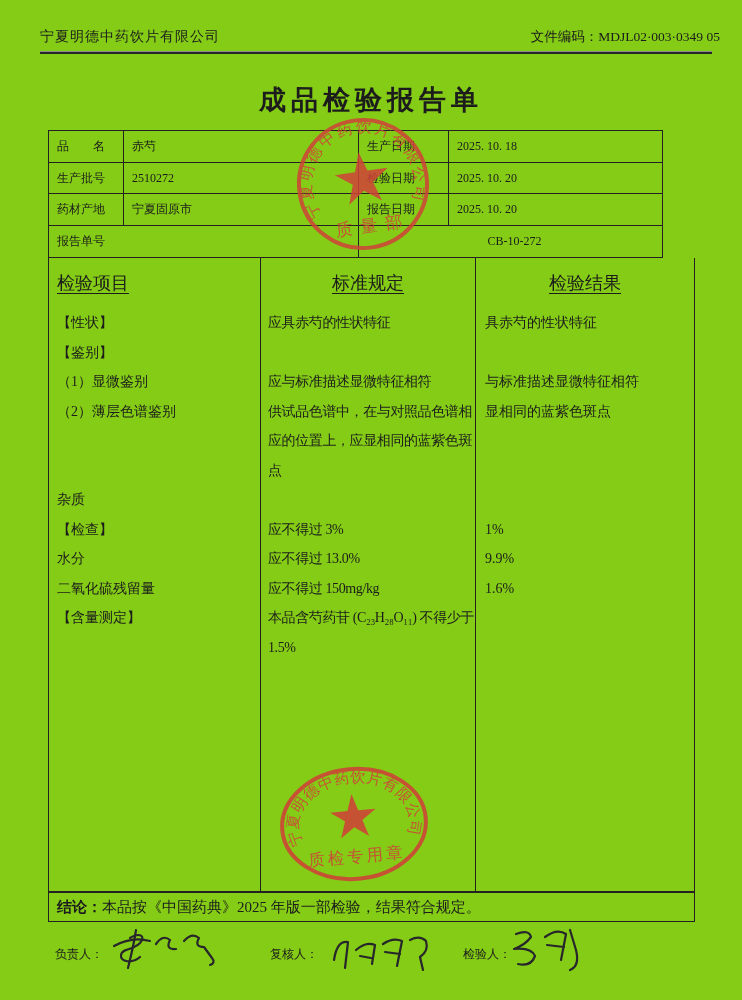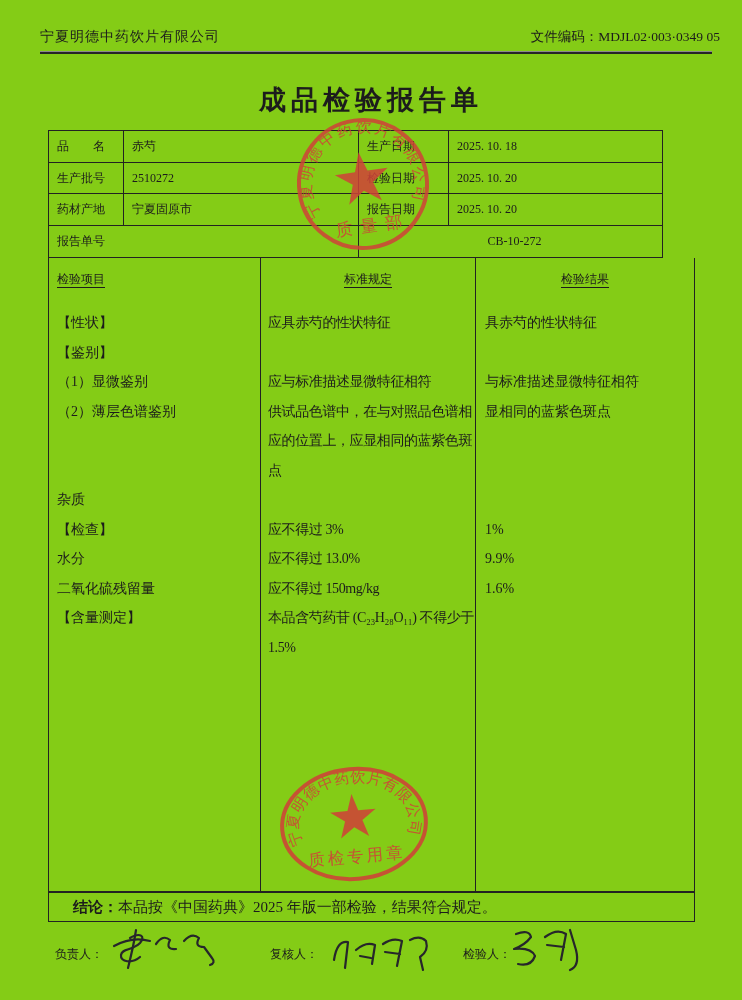--- a/index.html
+++ b/index.html
@@ -30,34 +30,34 @@
   .info .cell.span2l { grid-column:1 / 3; }
   .info .cell.span2r { grid-column:3 / 5;text-align:center; }
 
   
   .main { position:absolute; left:48px; top:258px; width:647px; height:634px;
           border:1px solid #222; border-top:none; display:flex; z-index:1; }
   .mcol { height:100%; }
   .mcol.c1 { width:212px; border-right:1px solid #222; }
   .mcol.c2 { width:215px; border-right:1px solid #222; }
   .mcol.c3 { flex:1; }
-  .mhead { height:50px; padding-top:13px; font-size:12px; }
+  .mhead { height:50px; padding-top:13px; font-size:18px; }
   .mhead span { text-decoration:underline; text-underline-offset:4px; }
   .c1 .mhead { padding-left:8px; }
   .c2 .mhead, .c3 .mhead { text-align:center; }
   .bline { height:29.5px; line-height:29.5px; font-size:14px; white-space:nowrap; }
   .c1 .bline { padding-left:8px; }
   .c2 .bline { padding-left:7px; letter-spacing:-0.4px; }
   .c3 .bline { padding-left:9px; }
 
   
   .conclusion { position:absolute; left:48px; top:892px; width:647px; height:30px;
                 border:1px solid #222; line-height:28px; padding-left:8px;
                 font-size:15px; z-index:1; white-space:nowrap; }
-  .conclusion b { font-weight:bold;margin-left:16px; }
+  .conclusion b { font-weight:bold; }
 
   
   .sig-label { position:absolute; top:946px; font-size:12px; z-index:1; }
   .sig-label.l1 { left:55px; } .sig-label.l2 { left:270px; } .sig-label.l3 { left:463px; }
   .sig-svg { position:absolute; z-index:2; }
   .sig-svg path { fill:none; stroke:#26262b; stroke-width:2.2;
                   stroke-linecap:round; stroke-linejoin:round; }
 
   
   .stamp { position:absolute; z-index:5; pointer-events:none; }

